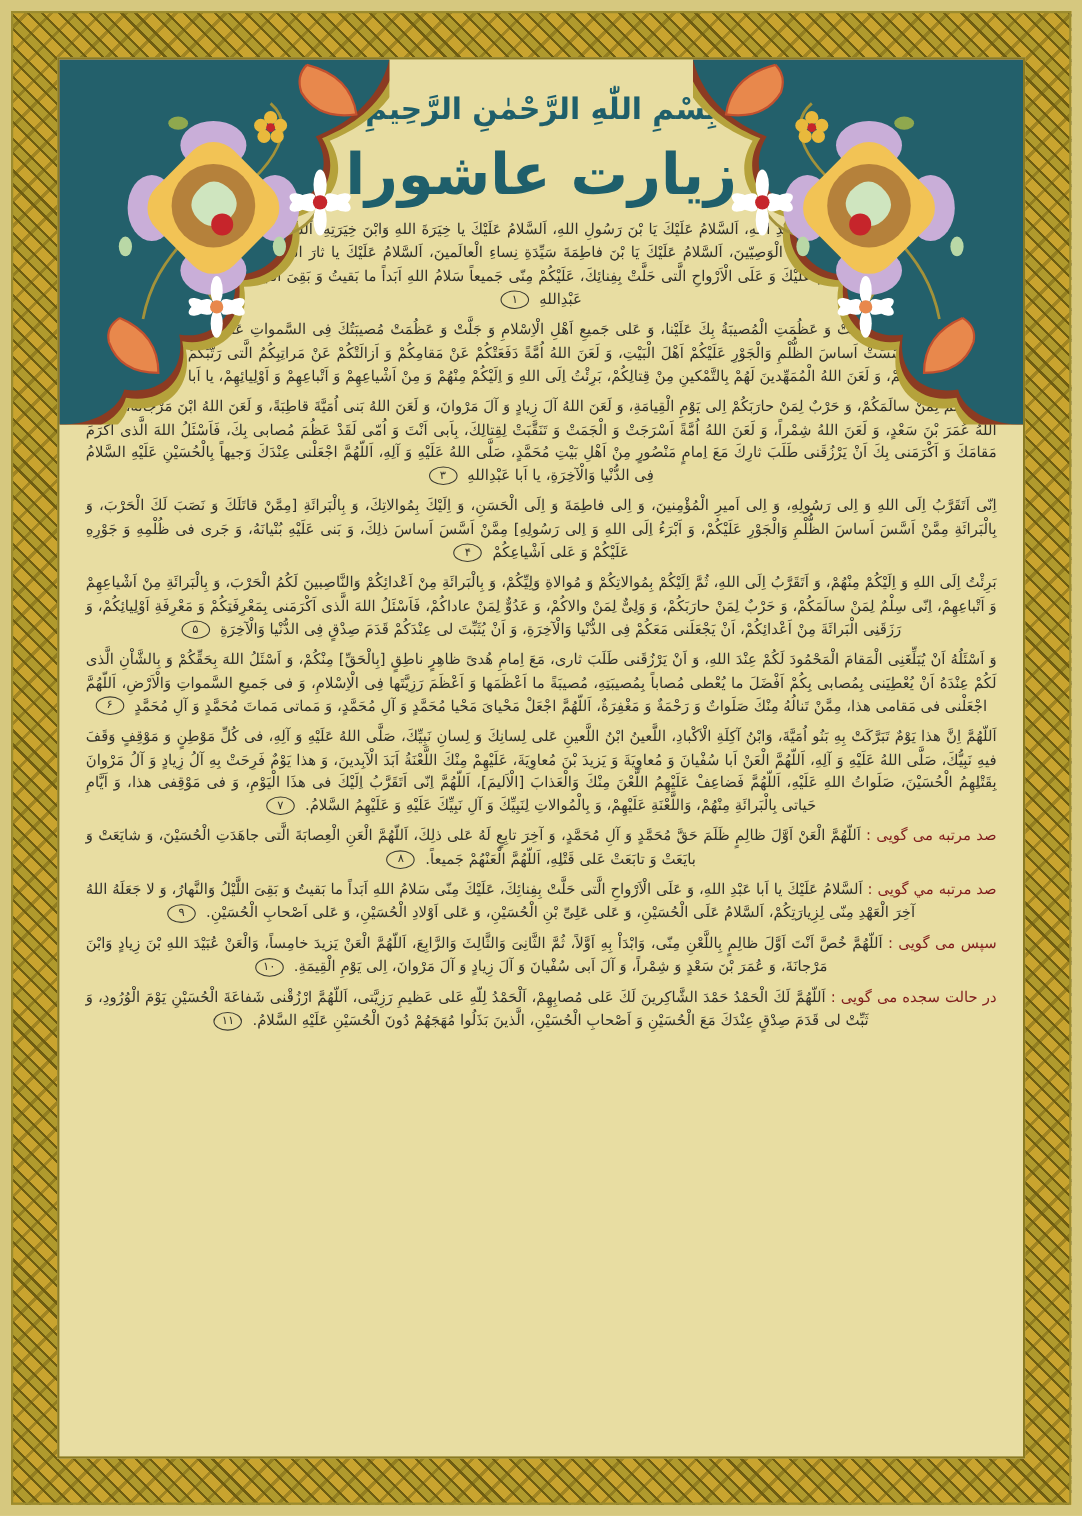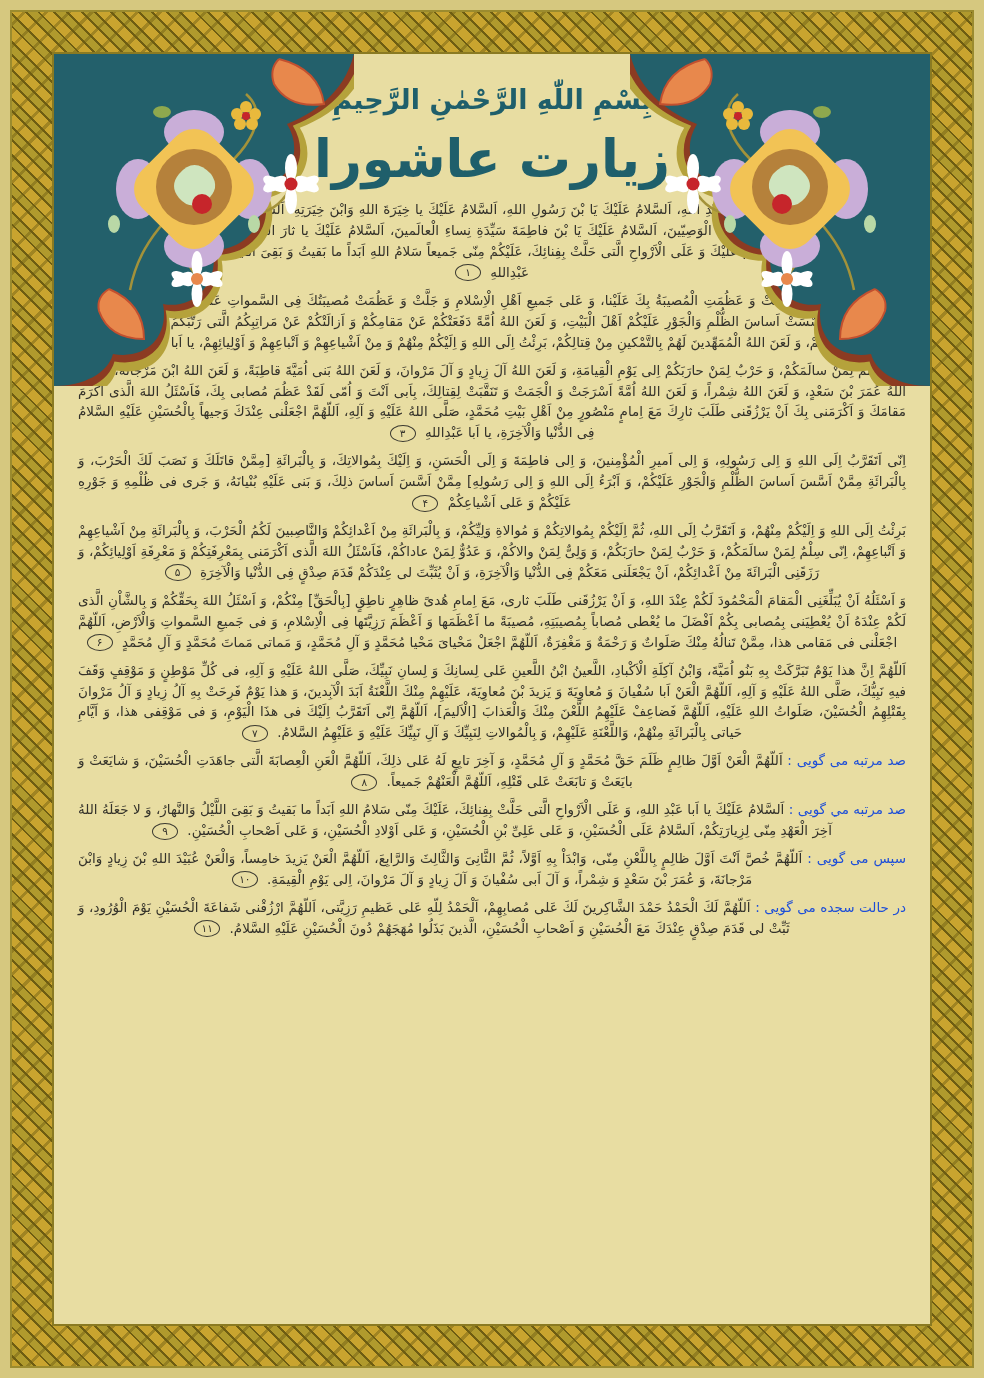--- a/index.html
+++ b/index.html
@@ -44,21 +44,21 @@
   }
   .prayer p{
     direction:rtl;
     text-align:justify;
     text-align-last:center;
     font-size:13.5px;
     line-height:1.55;
     margin:0 0 7px;
   }
   .prayer p.p-first{margin-left:78px;margin-right:78px;}
-  .lead{color:#1d4ed8;}
+  .lead{color:#7f1d1d;}
   .vnum{
     display:inline-block;
     min-width:14px;
     padding:0 5px;
     border:1.3px solid #3a3930;
     border-radius:50%;
     font-size:10.5px;
     line-height:15px;
     text-align:center;
     vertical-align:middle;

